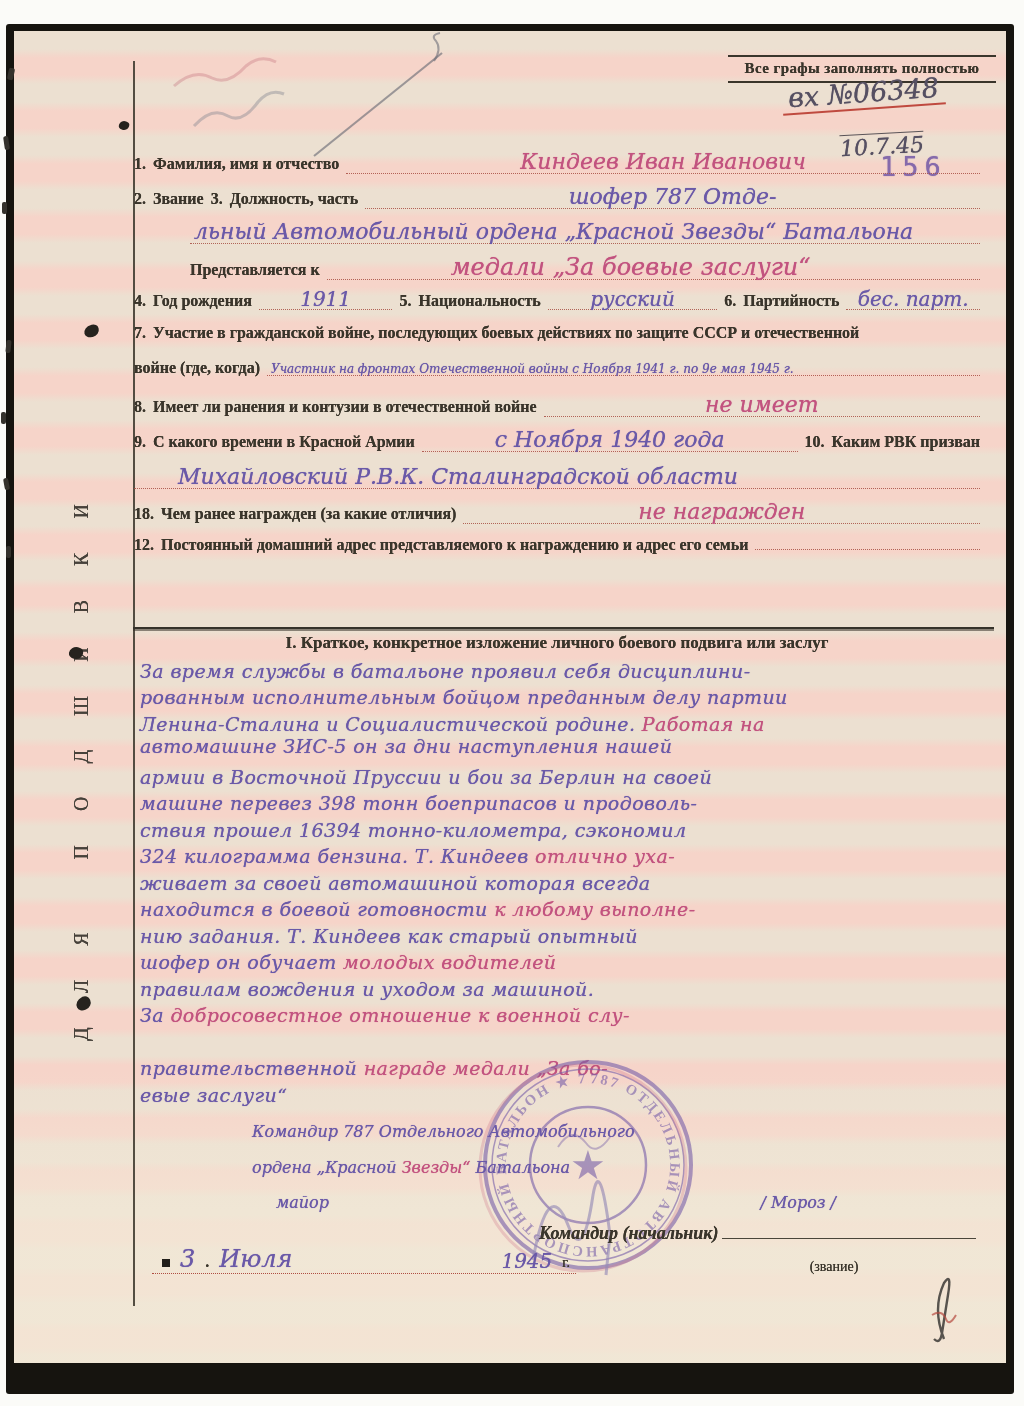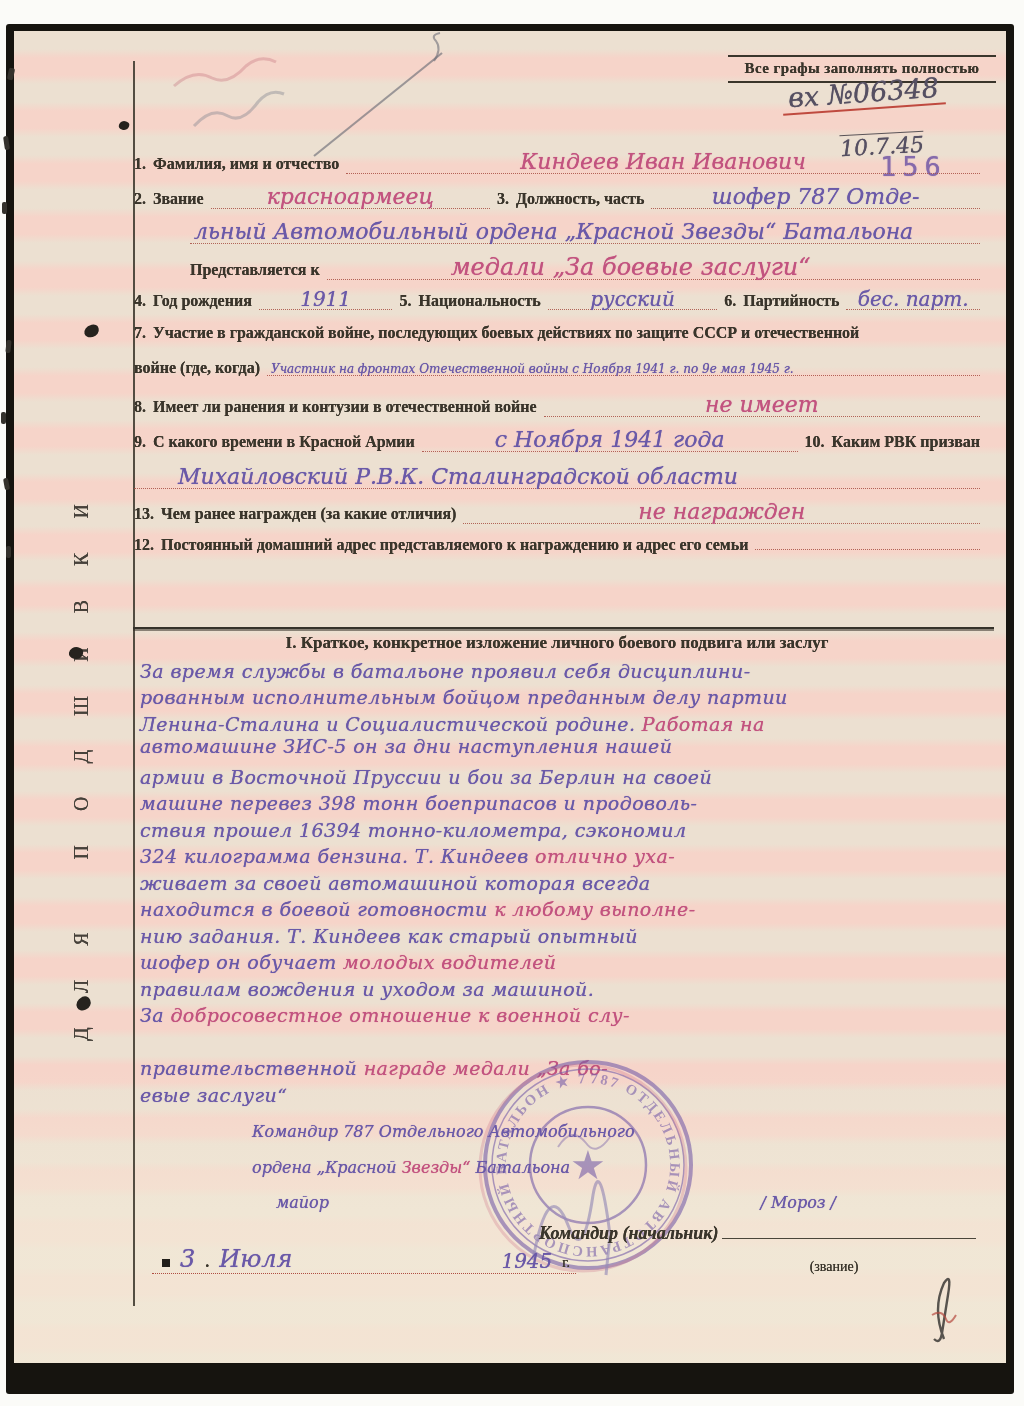--- a/index.html
+++ b/index.html
@@ -118,23 +118,20 @@
       <span class="print b">1.</span>
       <span class="print b">Фамилия, имя и отчество</span>
       <span class="fill">
         <span class="hw hw22 k" style="margin:auto;">Киндеев Иван Иванович</span>
       </span>
     </div>
 
     <div class="row" style="top:155px;">
       <span class="print b">2.</span>
       <span class="print b">Звание</span>
-      <span class="fill" style="flex:1.1;">
-        <span class="hw hw22 k">красноармеец</span>
-      </span>
       <span class="print b">3.</span>
       <span class="print b">Должность, часть</span>
       <span class="fill" style="flex:1.3;">
         <span class="hw hw22 p">шофер 787 Отде-</span>
       </span>
     </div>
 
     <div class="row" style="top:190px;left:176px;">
       <span class="fill left">
         <span class="hw hw22 p">льный Автомобильный ордена „Красной Звезды“ Батальона</span>
@@ -182,33 +179,33 @@
       <span class="print b">Имеет ли ранения и контузии в отечественной войне</span>
       <span class="fill">
         <span class="hw hw22 k">не имеет</span>
       </span>
     </div>
 
     <div class="row" style="top:398px;">
       <span class="print b">9.</span>
       <span class="print b">С какого времени в Красной Армии</span>
       <span class="fill">
-        <span class="hw hw22 p">с Ноября 1941 года</span>
+        <span class="hw hw22 p">с Ноября 1940 года</span>
       </span>
       <span class="print b">10.</span>
       <span class="print b">Каким РВК призван</span>
     </div>
     <div class="row" style="top:435px;">
       <span class="fill left">
         <span class="hw hw22 p" style="margin-left:40px;">Михайловский Р.В.К.     Сталинградской области</span>
       </span>
     </div>
 
     <div class="row" style="top:470px;">
-      <span class="print b">13.</span>
+      <span class="print b">18.</span>
       <span class="print b">Чем ранее награжден (за какие отличия)</span>
       <span class="fill">
         <span class="hw hw22 k">не награжден</span>
       </span>
     </div>
 
     <div class="row" style="top:505px;">
       <span class="print b">12.</span>
       <span class="print b">Постоянный домашний адрес представляемого к награждению и адрес его семьи</span>
       <span class="fill"></span>

